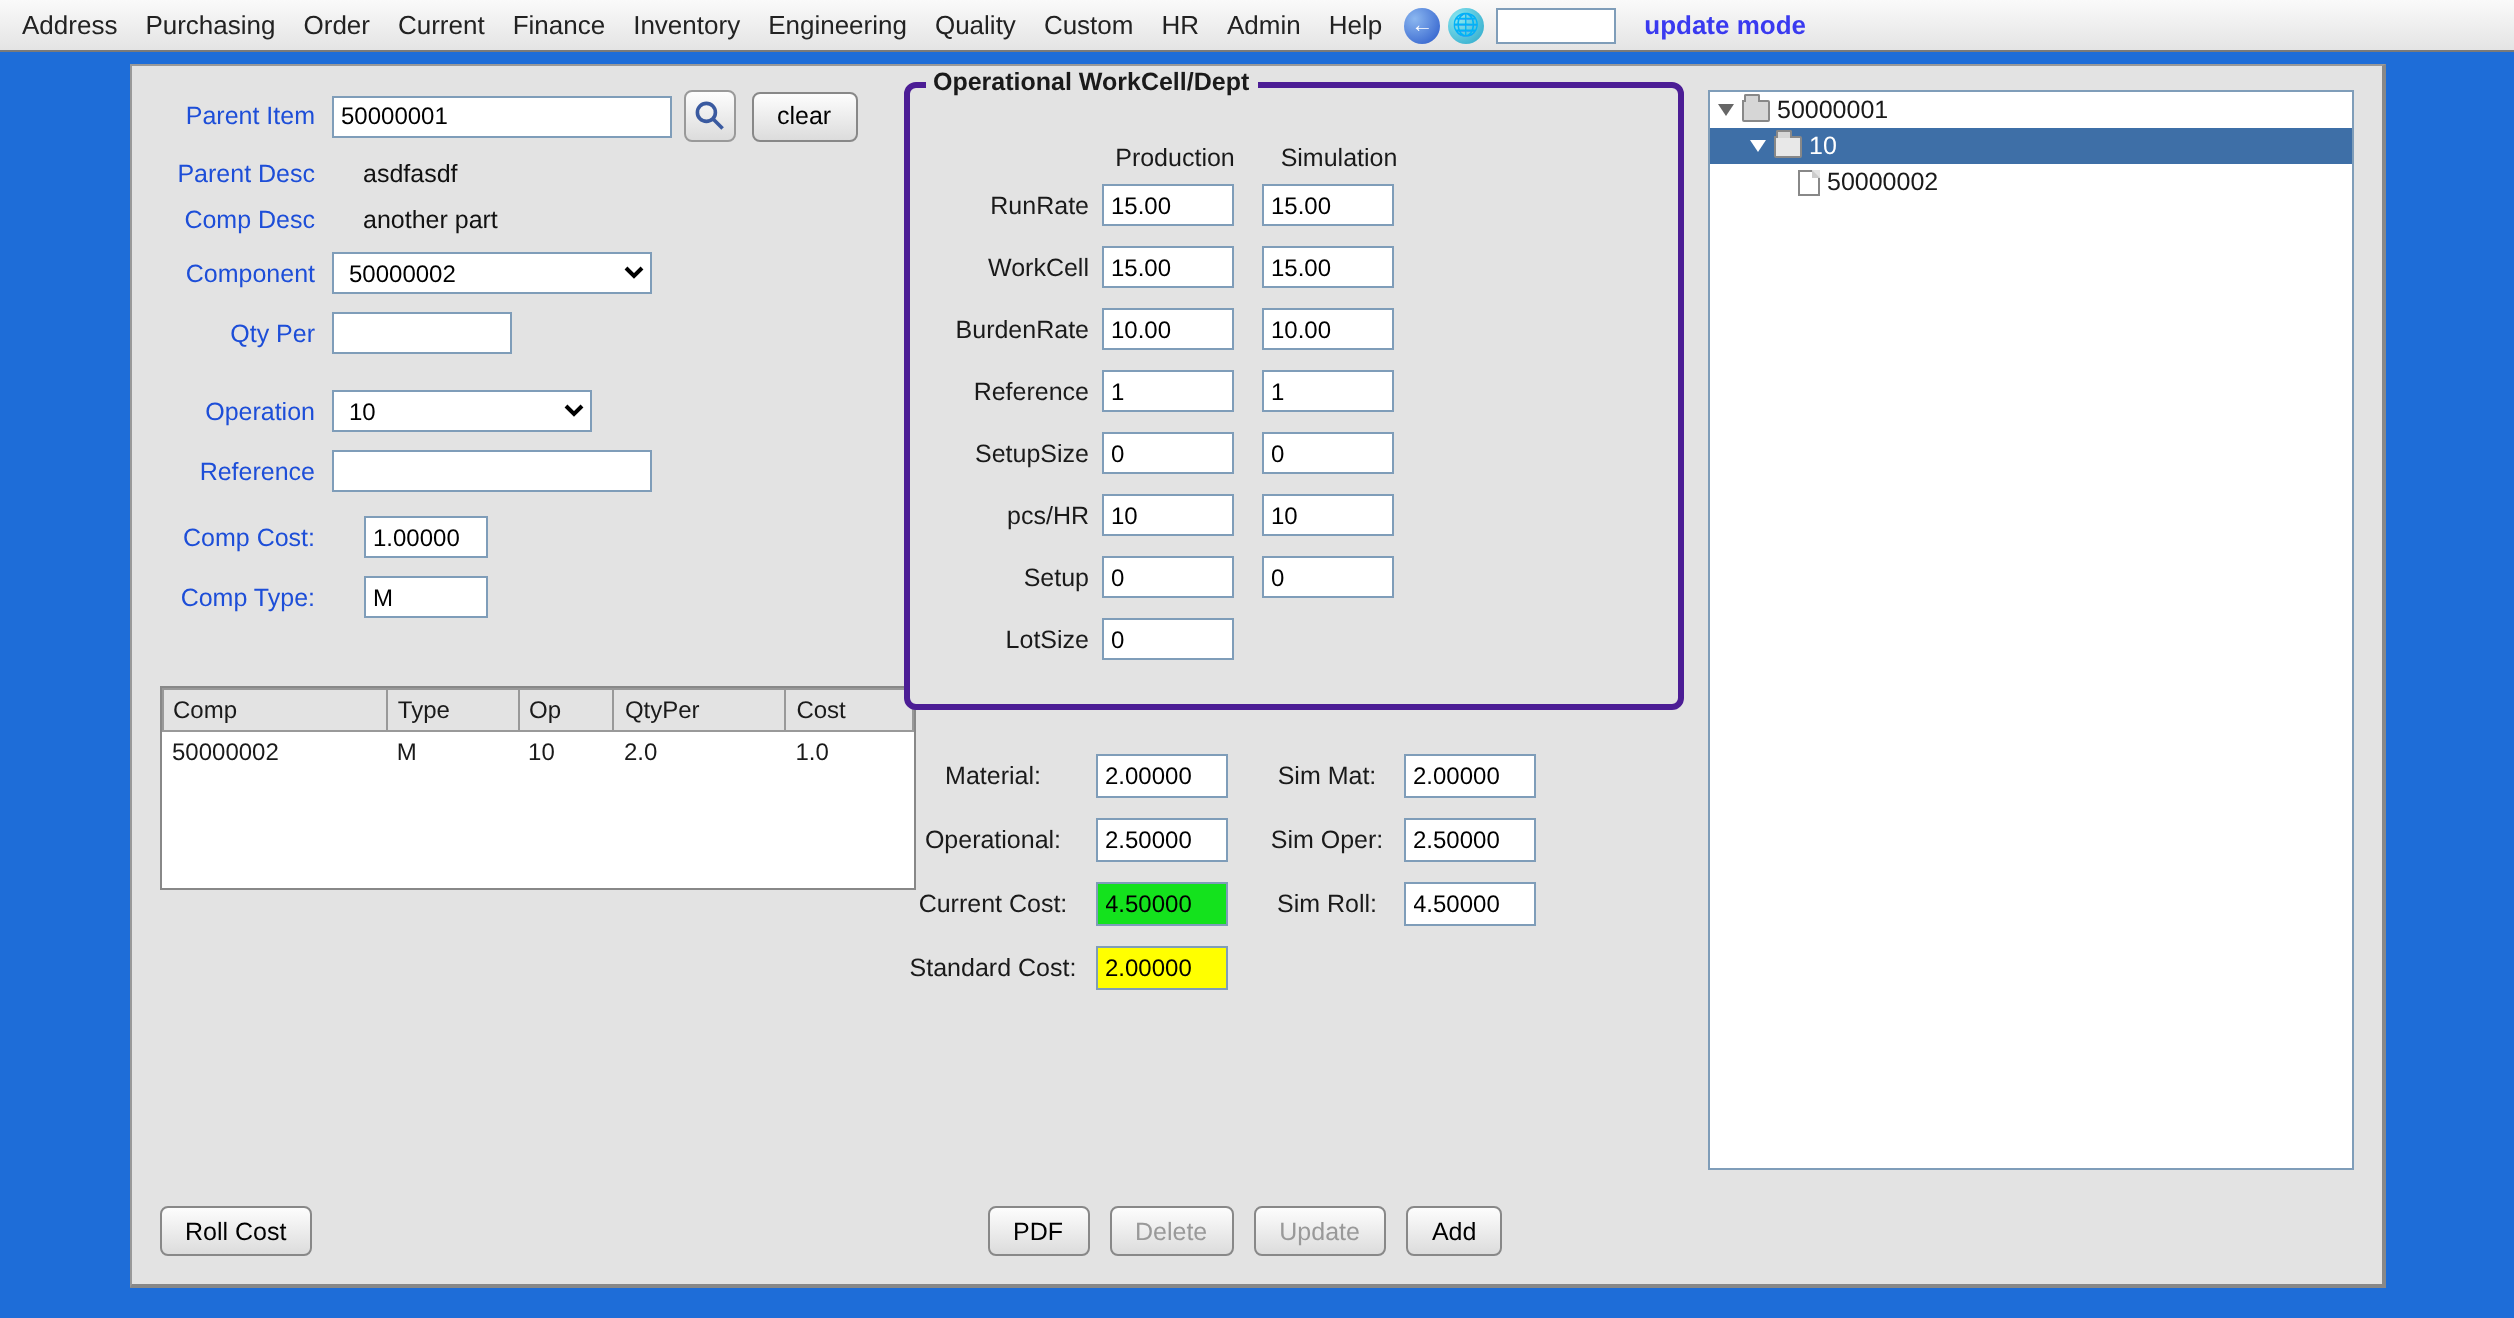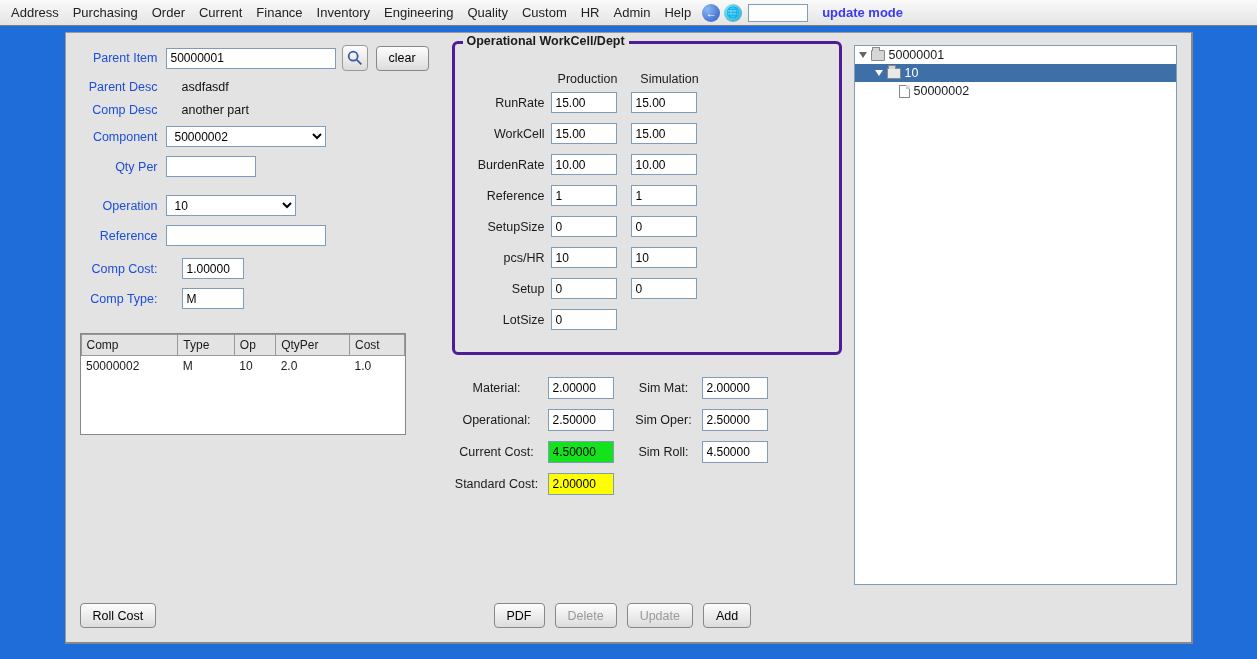--- a/index.html
+++ b/index.html
@@ -92,23 +92,23 @@
     .component-select, .operation-select {
       width:160px; background:linear-gradient(#fdfdfd,#dcdcdc);
     }
     .operation-select { width:130px;}
     .qty-input { width:90px;}
     .ref-input { width:160px;}
     .cost-input, .type-input { width:62px; margin-left:16px;}
 
     
     .mini-table {
-      margin-top:24px;
+      margin-top:34px;
       border:1px solid #888;
-      width:326px;
+      width:378px;
       height:102px;
       background:#fff;
       overflow:hidden;
     }
     .mini-table table { width:100%; border-collapse:collapse; font-size:12px;}
     .mini-table th { background:#e3e3e3; border:1px solid #999; text-align:left; padding:3px 5px; font-weight:normal;}
     .mini-table td { padding:3px 5px;}
 
     
     .fieldset {

